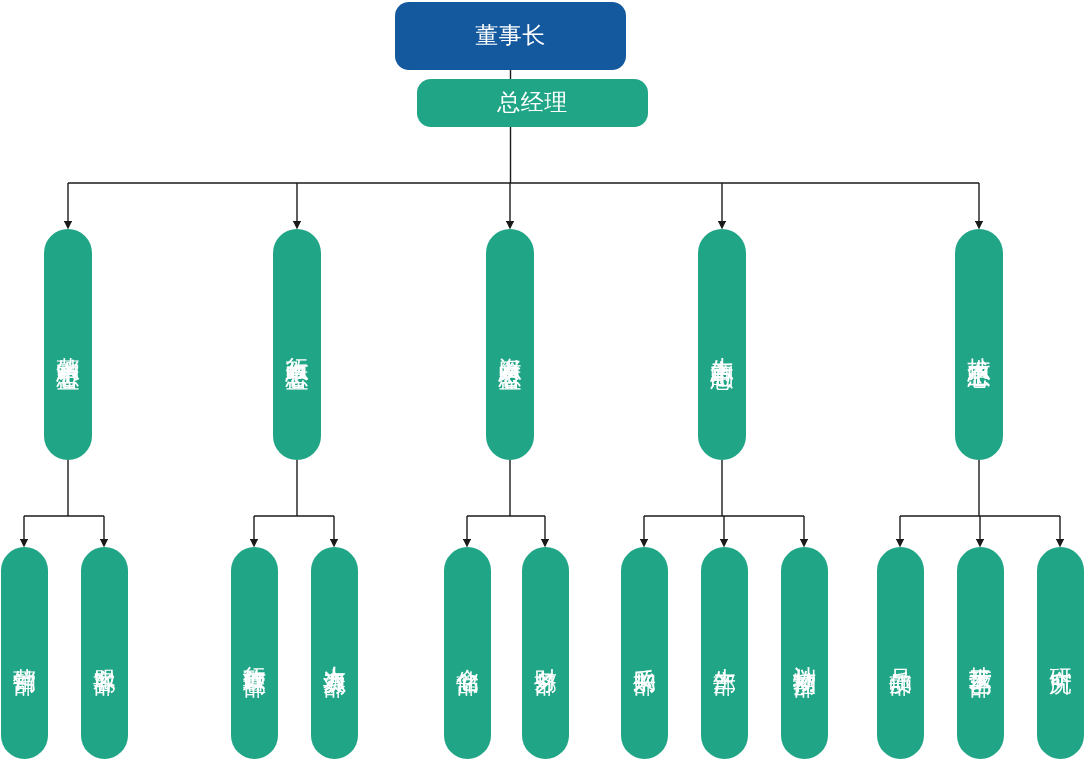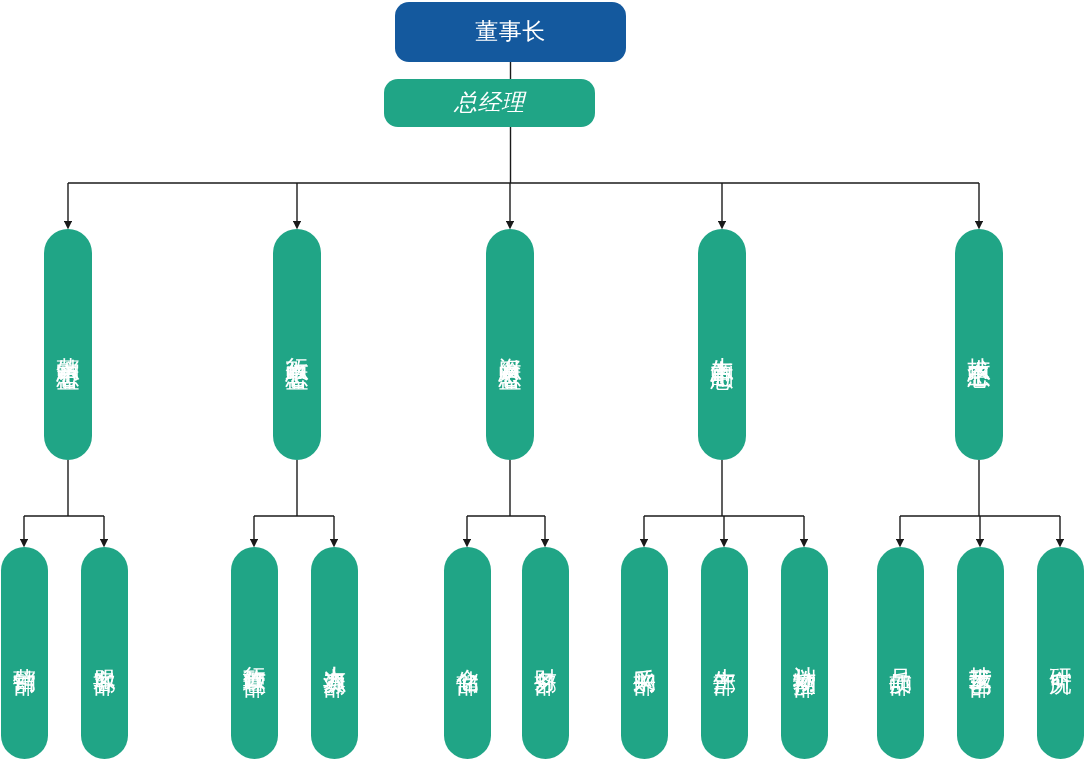--- a/index.html
+++ b/index.html
@@ -125,25 +125,25 @@
       <line x1="804" y1="516" x2="804" y2="544" marker-end="url(#arrow)"></line>
 
       <line x1="979" y1="460" x2="979" y2="516"></line>
       <line x1="900" y1="516" x2="1060" y2="516"></line>
       <line x1="900" y1="516" x2="900" y2="544" marker-end="url(#arrow)"></line>
       <line x1="980" y1="516" x2="980" y2="544" marker-end="url(#arrow)"></line>
       <line x1="1060" y1="516" x2="1060" y2="544" marker-end="url(#arrow)"></line>
     </g>
   </svg>
 
-  <div class="node level-0" style="left:395px; top:2px; width:231px; height:60px;align-items:center;">
+  <div class="node level-0" style="left:395px; top:2px; width:231px; height:68px;align-items:center;">
     <span class="node-label">董事长</span>
   </div>
 
-  <div class="node level-1" style="left:384px; top:79px; width:211px; height:48px;font-style:italic;">
+  <div class="node level-1" style="left:417px; top:79px; width:231px; height:48px;">
     <span class="node-label">总经理</span>
   </div>
 
   <div class="node level-2 vertical" style="left:44px; top:229px; width:48px; height:231px;">
     <span class="node-label">营销中心总监</span>
   </div>
   <div class="node level-2 vertical" style="left:273px; top:229px; width:48px; height:231px;">
     <span class="node-label">行政中心总监</span>
   </div>
   <div class="node level-2 vertical" style="left:486px; top:229px; width:48px; height:231px;">

